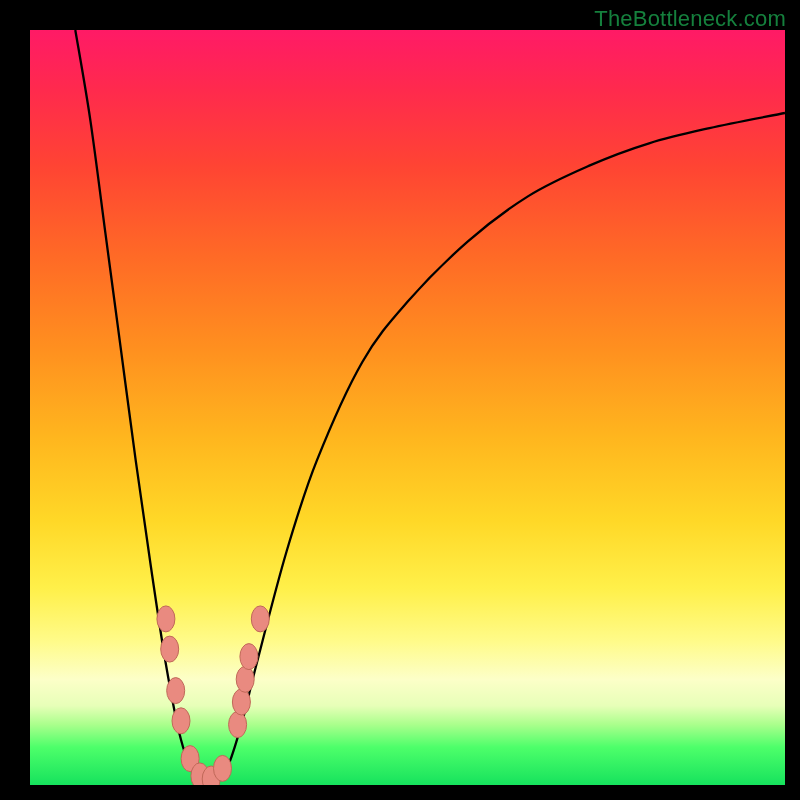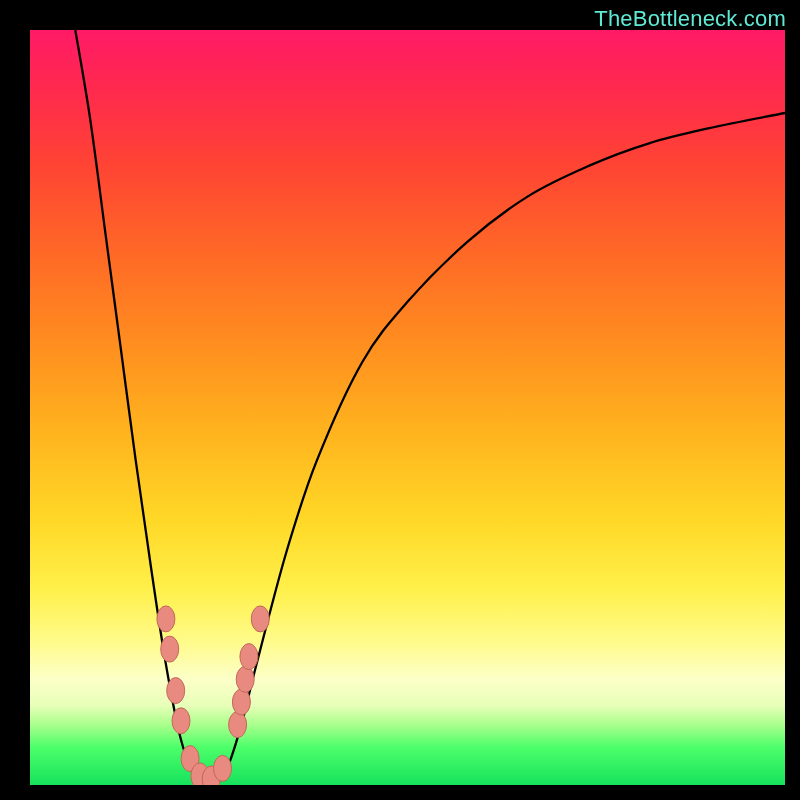--- a/index.html
+++ b/index.html
@@ -38,21 +38,21 @@
       #e7ffb8 89.5%,
       #aaff8c 92%,
       #4dff6a 95%,
       #16e25d 100%
     );
   }
   .watermark {
     position: absolute;
     top: 6px;
     right: 14px;
-    color: #5eead4;
+    color: #15803d;
     font-size: 22px;
     font-weight: 400;
     letter-spacing: 0.2px;
     user-select: none;
   }
   svg.curve {
     position: absolute;
     left: 0;
     top: 0;
     width: 755px;

